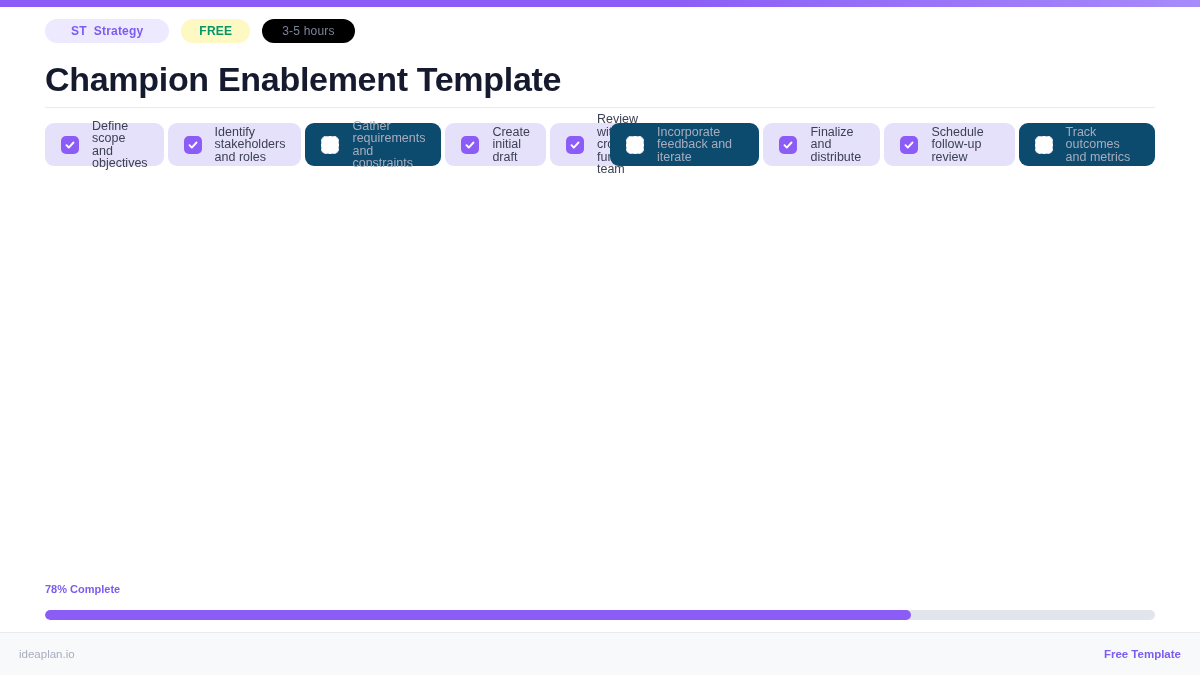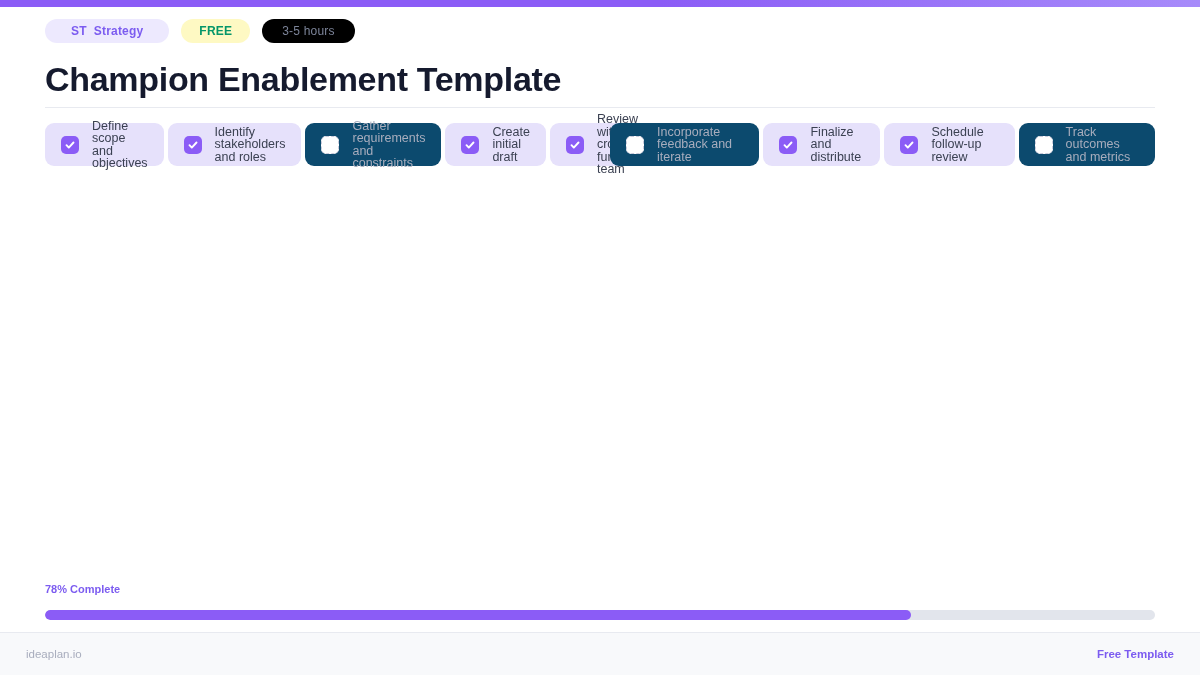--- a/index.html
+++ b/index.html
@@ -183,21 +183,21 @@
     left: 0;
     top: 625px;
     width: 1200px;
     height: 43px;
     background: #f8f9fb;
     border-top: 1px solid #e8eaf0;
     box-sizing: border-box;
     display: flex;
     align-items: center;
     justify-content: space-between;
-    padding: 0 26px;
+    padding: 0 19px;
   }
   .footer-brand {
     font-size: 11.5px;
     color: #a8adbd;
   }
   .footer-cta {
     font-size: 11.5px;
     font-weight: bold;
     color: #7c5cf0;
   }

